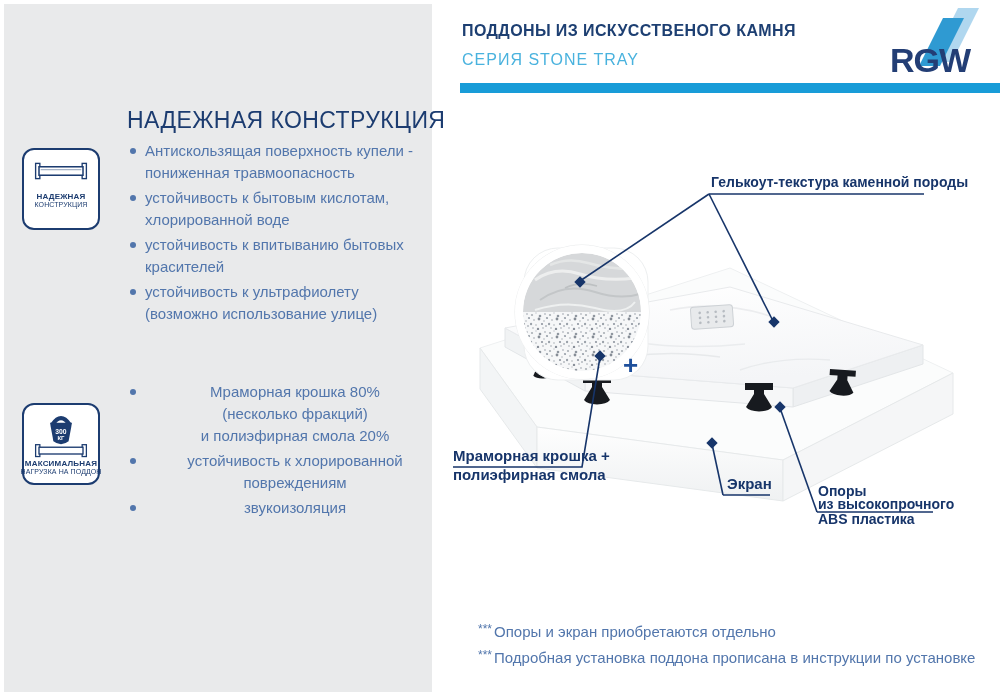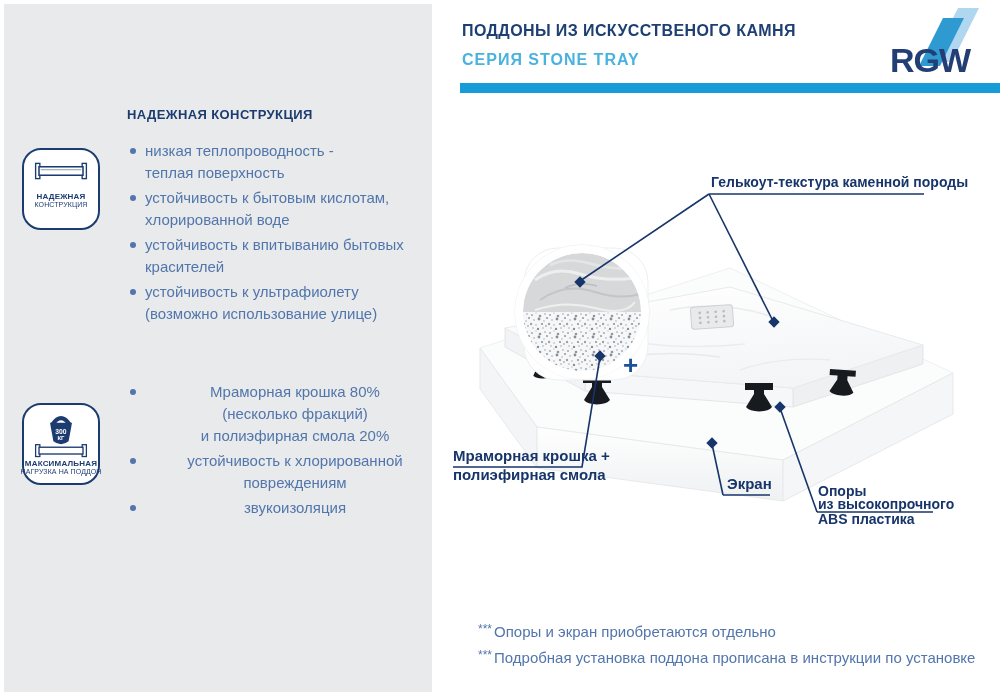--- a/index.html
+++ b/index.html
@@ -3,38 +3,38 @@
 <meta charset="utf-8">
 <style>
   html,body{margin:0;padding:0;background:#ffffff;}
   .page{position:relative;width:1000px;height:696px;background:#ffffff;overflow:hidden;
         font-family:"Liberation Sans",sans-serif;color:#1c3c70;}
   .left-panel{position:absolute;left:4px;top:4px;width:428px;height:688px;background:#e9eaeb;}
 
   
   .title{position:absolute;left:462px;top:22px;font-size:16px;font-weight:700;
          letter-spacing:.4px;color:#1d3f72;}
-  .series{position:absolute;left:462px;top:51px;font-size:16px;font-weight:700;
+  .series{position:absolute;left:462px;top:51px;font-size:16px;font-weight:400;
           letter-spacing:1px;color:#49b2de;}
   .accent-bar{position:absolute;left:460px;top:83px;width:540px;height:10px;background:#189cd8;}
   .logo{position:absolute;left:888px;top:2px;width:108px;height:80px;}
 
   
-  .lp-heading{position:absolute;left:127px;top:107px;font-size:13px;font-weight:700;
+  .lp-heading{position:absolute;left:127px;top:107px;font-size:23px;font-weight:400;
               letter-spacing:.4px;color:#1c3c70;text-align:right;}
   ul.features{position:absolute;left:127px;margin:0;padding:0 0 0 18px;list-style:none;width:300px;}
   ul.features.top{top:140px;}
   ul.features.bottom{top:381px;text-align:center;}
   ul.features li{position:relative;font-size:15px;line-height:22px;color:#5276ac;
                  white-space:pre-line;margin:0 0 3px 0;}
   ul.features li:before{content:"";position:absolute;left:-15px;top:8px;width:6px;height:6px;
                  border-radius:50%;background:#5276ac;}
 
   .badge{position:absolute;left:22px;width:78px;height:82px;background:#ffffff;
-         border:2px solid #1c3c70;border-radius:19px;box-sizing:border-box;
+         border:2px solid #1c3c70;border-radius:12px;box-sizing:border-box;
          display:flex;flex-direction:column;align-items:center;}
   .badge.b1{top:148px;}
   .badge.b2{top:403px;text-align:right;}
   .badge .lbl1{font-size:8px;font-weight:700;color:#1c3c70;letter-spacing:.2px;white-space:nowrap;}
   .badge .lbl2{font-size:7px;font-weight:400;color:#1c3c70;letter-spacing:.1px;white-space:nowrap;}
 
   
   .diagram{position:absolute;left:440px;top:150px;width:560px;height:470px;}
   .callout-label{font-weight:700;fill:#17356a;}
 
@@ -81,22 +81,22 @@
       <text x="39" y="41" text-anchor="middle" font-size="7" font-weight="700" fill="#ffffff">КГ</text>
       <rect x="9" y="46" width="5" height="14" fill="#fff" stroke="#1c3c70" stroke-width="1.5"></rect>
       <rect x="64" y="46" width="5" height="14" fill="#fff" stroke="#1c3c70" stroke-width="1.5"></rect>
       <rect x="13" y="49" width="52" height="8" fill="#fff" stroke="#1c3c70" stroke-width="1.6"></rect>
     </svg>
     <div class="lbl1">МАКСИМАЛЬНАЯ</div>
     <div class="lbl2">НАГРУЗКА НА ПОДДОН</div>
   </div>
 
   <ul class="features top">
-    <li>низкая теплопроводность -
-теплая поверхность</li>
+    <li>Антискользящая поверхность купели -
+пониженная травмоопасность</li>
     <li>устойчивость к бытовым кислотам,
 хлорированной воде</li>
     <li>устойчивость к впитыванию бытовых
 красителей</li>
     <li>устойчивость к ультрафиолету
 (возможно использование улице)</li>
   </ul>
 
   <ul class="features bottom">
     <li>Мраморная крошка 80%

